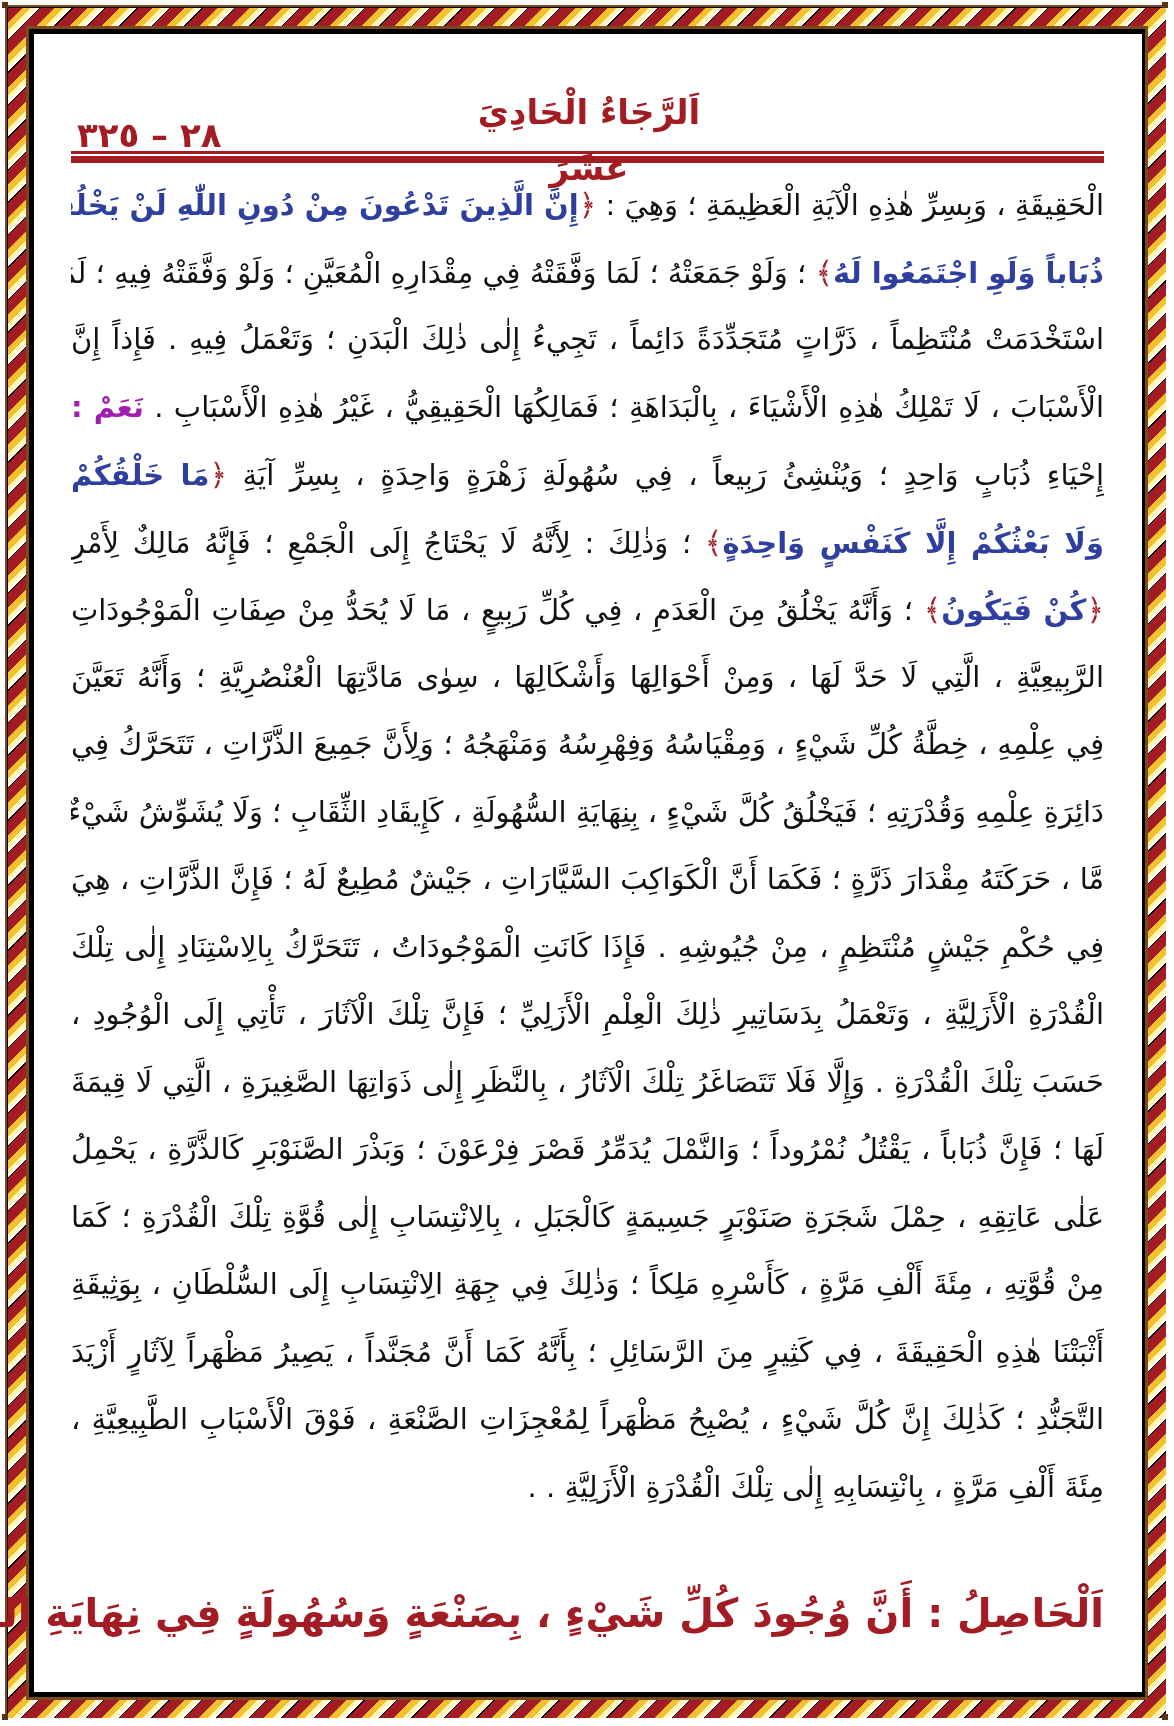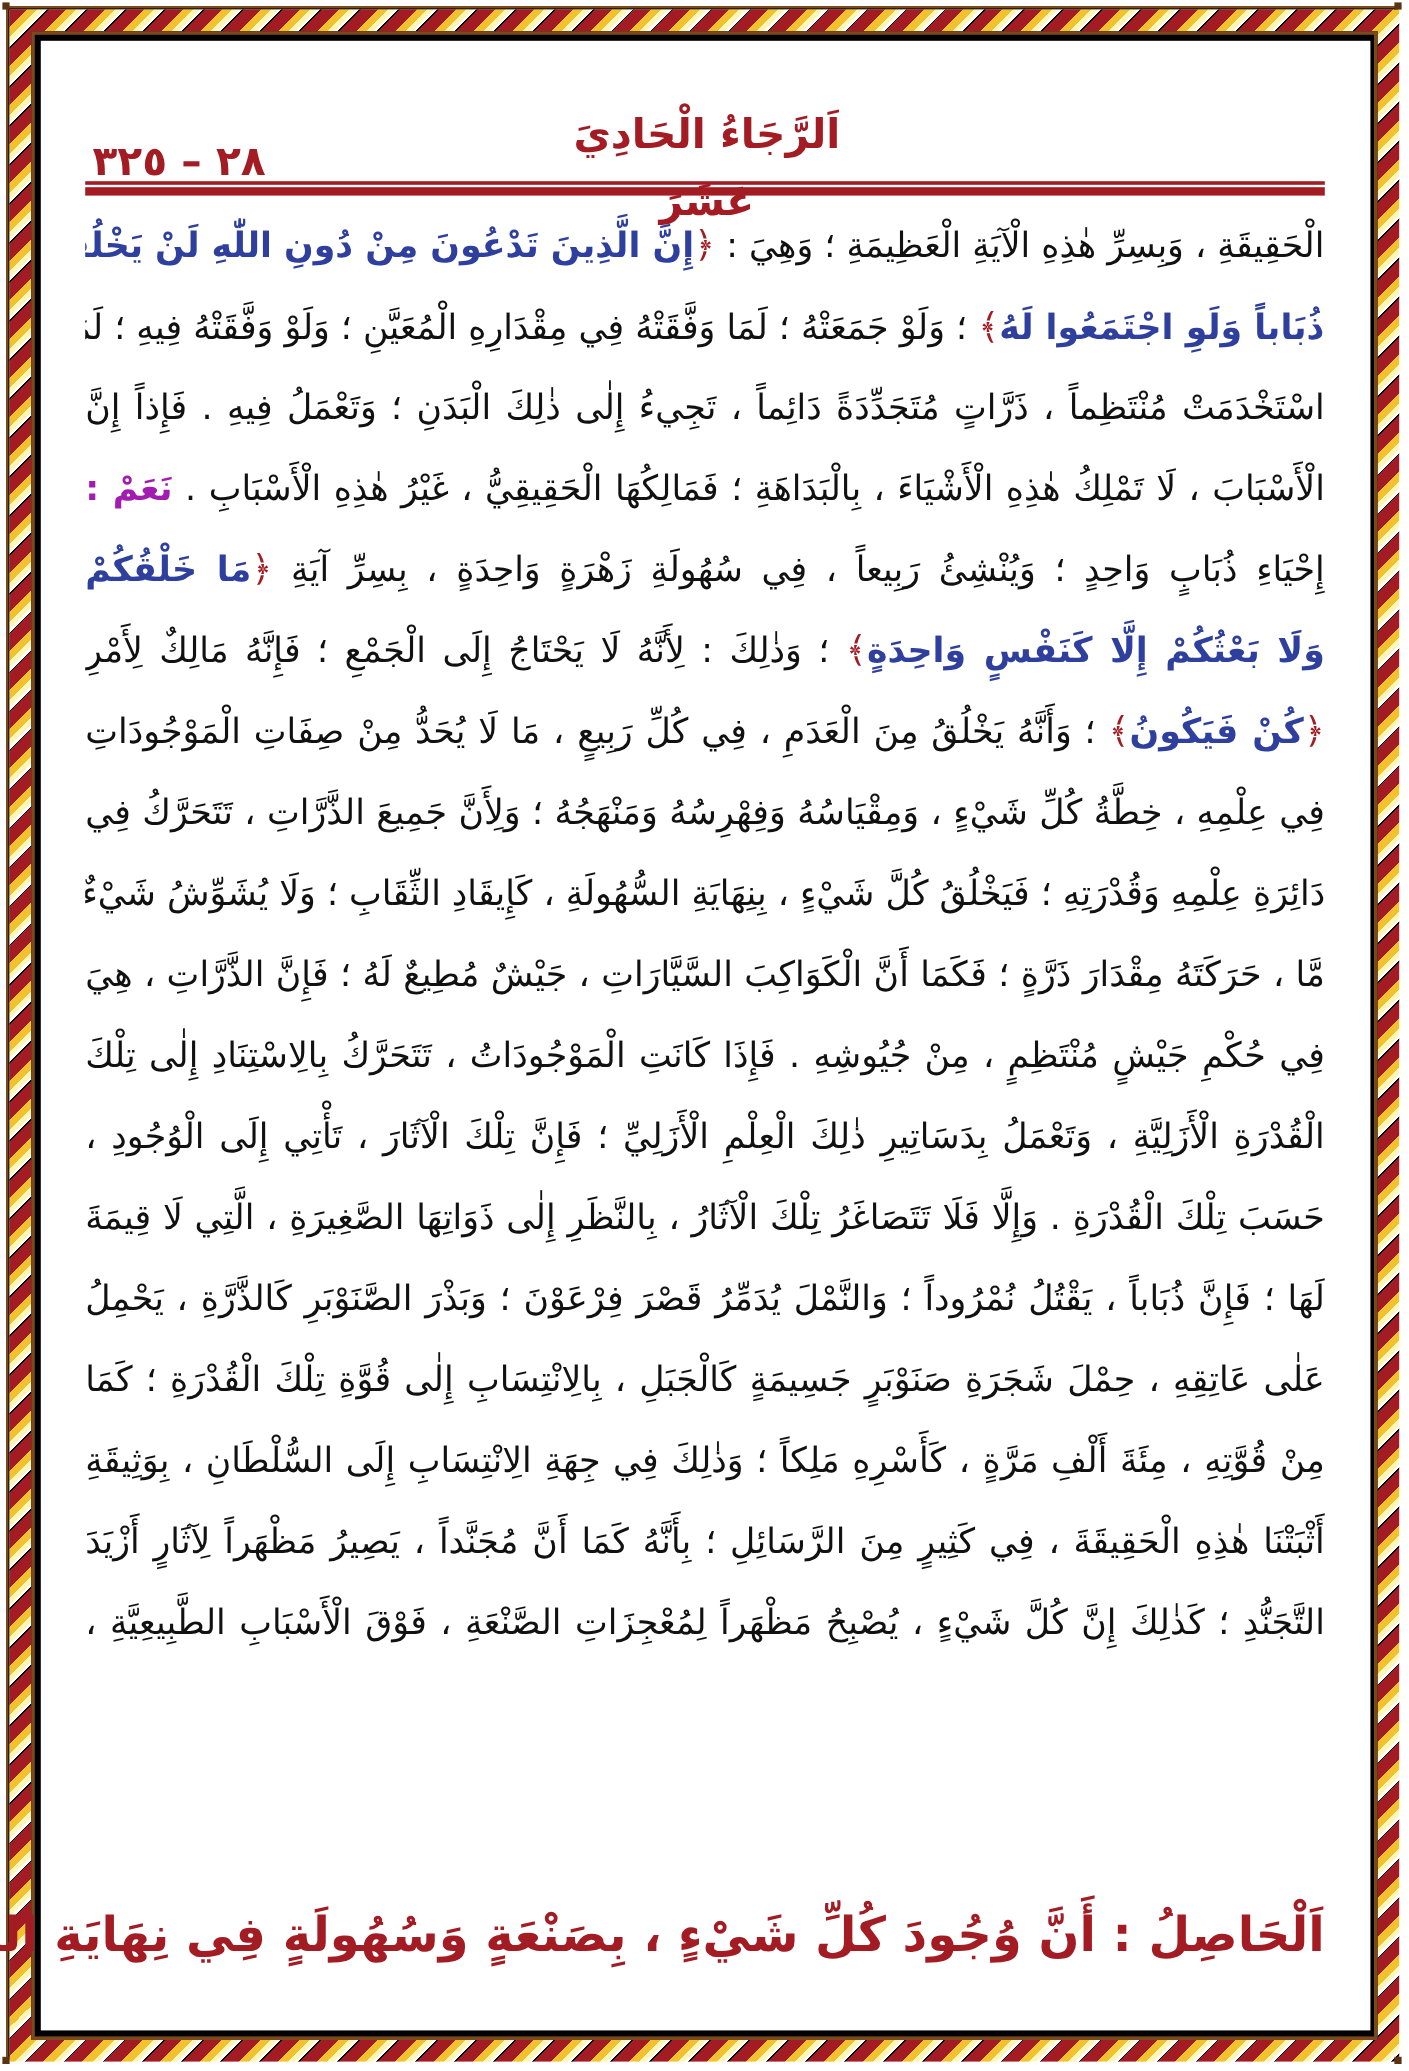--- a/index.html
+++ b/index.html
@@ -77,26 +77,28 @@
 <div class="rule-thick"></div>
 
 <div class="body-text" id="body-text">
     <span class="line"><span class="">الْحَقِيقَةِ ، وَبِسِرِّ هٰذِهِ الْآيَةِ الْعَظِيمَةِ ؛ وَهِيَ : </span><span class="orn">﴿</span><span class="verse">إِنَّ الَّذِينَ تَدْعُونَ مِنْ دُونِ اللّٰهِ لَنْ يَخْلُقُوا</span></span>
     <span class="line"><span class="verse">ذُبَاباً وَلَوِ اجْتَمَعُوا لَهُ</span><span class="orn">﴾</span><span class=""> ؛ وَلَوْ جَمَعَتْهُ ؛ لَمَا وَفَّقَتْهُ فِي مِقْدَارِهِ الْمُعَيَّنِ ؛ وَلَوْ وَفَّقَتْهُ فِيهِ ؛ لَمَا</span></span>
     <span class="line"><span class="">اسْتَخْدَمَتْ مُنْتَظِماً ، ذَرَّاتٍ مُتَجَدِّدَةً دَائِماً ، تَجِيءُ إِلٰى ذٰلِكَ الْبَدَنِ ؛ وَتَعْمَلُ فِيهِ . فَإِذاً إِنَّ</span></span>
     <span class="line"><span class="">الْأَسْبَابَ ، لَا تَمْلِكُ هٰذِهِ الْأَشْيَاءَ ، بِالْبَدَاهَةِ ؛ فَمَالِكُهَا الْحَقِيقِيُّ ، غَيْرُ هٰذِهِ الْأَسْبَابِ . </span><span class="red">نَعَمْ :</span></span>
     <span class="line"><span class="">إِحْيَاءِ ذُبَابٍ وَاحِدٍ ؛ وَيُنْشِئُ رَبِيعاً ، فِي سُهُولَةِ زَهْرَةٍ وَاحِدَةٍ ، بِسِرِّ آيَةِ </span><span class="orn">﴿</span><span class="verse">مَا خَلْقُكُمْ</span></span>
     <span class="line"><span class="verse">وَلَا بَعْثُكُمْ إِلَّا كَنَفْسٍ وَاحِدَةٍ</span><span class="orn">﴾</span><span class=""> ؛ وَذٰلِكَ : لِأَنَّهُ لَا يَحْتَاجُ إِلَى الْجَمْعِ ؛ فَإِنَّهُ مَالِكٌ لِأَمْرِ</span></span>
     <span class="line"><span class="orn">﴿</span><span class="verse">كُنْ فَيَكُونُ</span><span class="orn">﴾</span><span class=""> ؛ وَأَنَّهُ يَخْلُقُ مِنَ الْعَدَمِ ، فِي كُلِّ رَبِيعٍ ، مَا لَا يُحَدُّ مِنْ صِفَاتِ الْمَوْجُودَاتِ</span></span>
+    <span class="line"><span class="">الرَّبِيعِيَّةِ ، الَّتِي لَا حَدَّ لَهَا ، وَمِنْ أَحْوَالِهَا وَأَشْكَالِهَا ، سِوٰى مَادَّتِهَا الْعُنْصُرِيَّةِ ؛ وَأَنَّهُ تَعَيَّنَ</span></span>
     <span class="line"><span class="">فِي عِلْمِهِ ، خِطَّةُ كُلِّ شَيْءٍ ، وَمِقْيَاسُهُ وَفِهْرِسُهُ وَمَنْهَجُهُ ؛ وَلِأَنَّ جَمِيعَ الذَّرَّاتِ ، تَتَحَرَّكُ فِي</span></span>
     <span class="line"><span class="">دَائِرَةِ عِلْمِهِ وَقُدْرَتِهِ ؛ فَيَخْلُقُ كُلَّ شَيْءٍ ، بِنِهَايَةِ السُّهُولَةِ ، كَإِيقَادِ الثِّقَابِ ؛ وَلَا يُشَوِّشُ شَيْءٌ</span></span>
     <span class="line"><span class="">مَّا ، حَرَكَتَهُ مِقْدَارَ ذَرَّةٍ ؛ فَكَمَا أَنَّ الْكَوَاكِبَ السَّيَّارَاتِ ، جَيْشٌ مُطِيعٌ لَهُ ؛ فَإِنَّ الذَّرَّاتِ ، هِيَ</span></span>
     <span class="line"><span class="">فِي حُكْمِ جَيْشٍ مُنْتَظِمٍ ، مِنْ جُيُوشِهِ . فَإِذَا كَانَتِ الْمَوْجُودَاتُ ، تَتَحَرَّكُ بِالِاسْتِنَادِ إِلٰى تِلْكَ</span></span>
     <span class="line"><span class="">الْقُدْرَةِ الْأَزَلِيَّةِ ، وَتَعْمَلُ بِدَسَاتِيرِ ذٰلِكَ الْعِلْمِ الْأَزَلِيِّ ؛ فَإِنَّ تِلْكَ الْآثَارَ ، تَأْتِي إِلَى الْوُجُودِ ،</span></span>
     <span class="line"><span class="">حَسَبَ تِلْكَ الْقُدْرَةِ . وَإِلَّا فَلَا تَتَصَاغَرُ تِلْكَ الْآثَارُ ، بِالنَّظَرِ إِلٰى ذَوَاتِهَا الصَّغِيرَةِ ، الَّتِي لَا قِيمَةَ</span></span>
     <span class="line"><span class="">لَهَا ؛ فَإِنَّ ذُبَاباً ، يَقْتُلُ نُمْرُوداً ؛ وَالنَّمْلَ يُدَمِّرُ قَصْرَ فِرْعَوْنَ ؛ وَبَذْرَ الصَّنَوْبَرِ كَالذَّرَّةِ ، يَحْمِلُ</span></span>
     <span class="line"><span class="">عَلٰى عَاتِقِهِ ، حِمْلَ شَجَرَةِ صَنَوْبَرٍ جَسِيمَةٍ كَالْجَبَلِ ، بِالِانْتِسَابِ إِلٰى قُوَّةِ تِلْكَ الْقُدْرَةِ ؛ كَمَا</span></span>
     <span class="line"><span class="">مِنْ قُوَّتِهِ ، مِئَةَ أَلْفِ مَرَّةٍ ، كَأَسْرِهِ مَلِكاً ؛ وَذٰلِكَ فِي جِهَةِ الِانْتِسَابِ إِلَى السُّلْطَانِ ، بِوَثِيقَةِ</span></span>
     <span class="line"><span class="">أَثْبَتْنَا هٰذِهِ الْحَقِيقَةَ ، فِي كَثِيرٍ مِنَ الرَّسَائِلِ ؛ بِأَنَّهُ كَمَا أَنَّ مُجَنَّداً ، يَصِيرُ مَظْهَراً لِآثَارٍ أَزْيَدَ</span></span>
     <span class="line"><span class="">التَّجَنُّدِ ؛ كَذٰلِكَ إِنَّ كُلَّ شَيْءٍ ، يُصْبِحُ مَظْهَراً لِمُعْجِزَاتِ الصَّنْعَةِ ، فَوْقَ الْأَسْبَابِ الطَّبِيعِيَّةِ ،</span></span>
+    <span class="line last"><span class="">مِئَةَ أَلْفِ مَرَّةٍ ، بِانْتِسَابِهِ إِلٰى تِلْكَ الْقُدْرَةِ الْأَزَلِيَّةِ . .</span></span>
   </div>
 
 <div class="summary">اَلْحَاصِلُ : أَنَّ وُجُودَ كُلِّ شَيْءٍ ، بِصَنْعَةٍ وَسُهُولَةٍ فِي نِهَايَةِ الدَّرَجَاتِ ، يَدُلُّ عَلٰى</div>
 
 </body></html>

